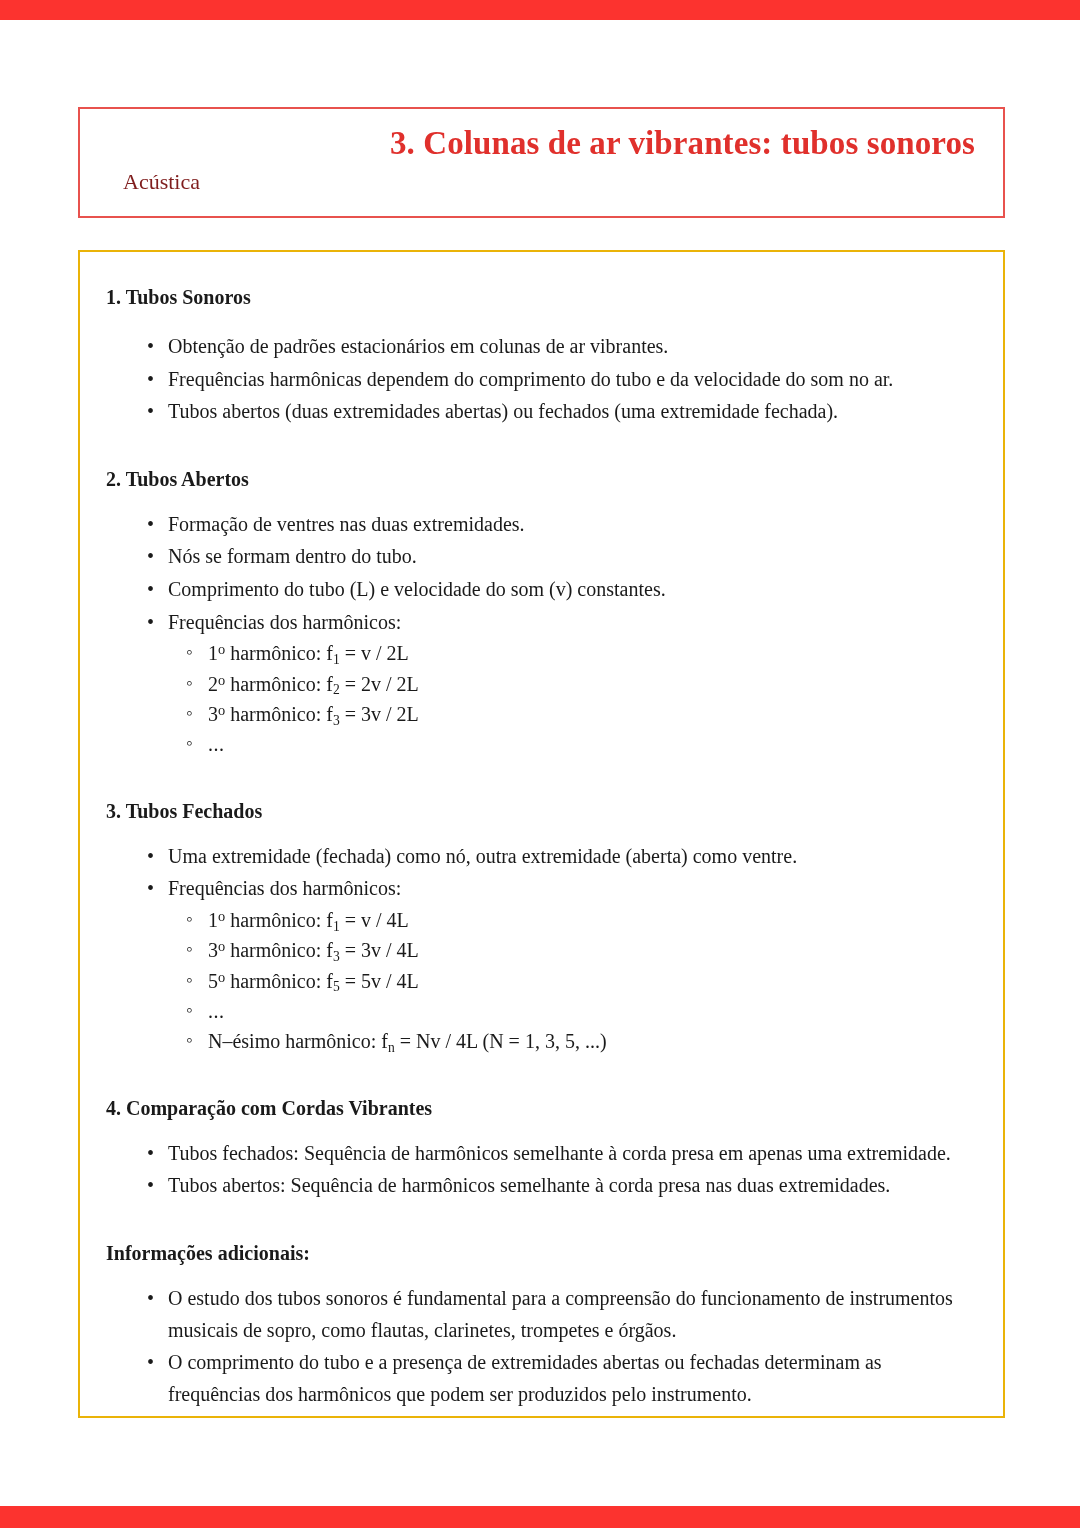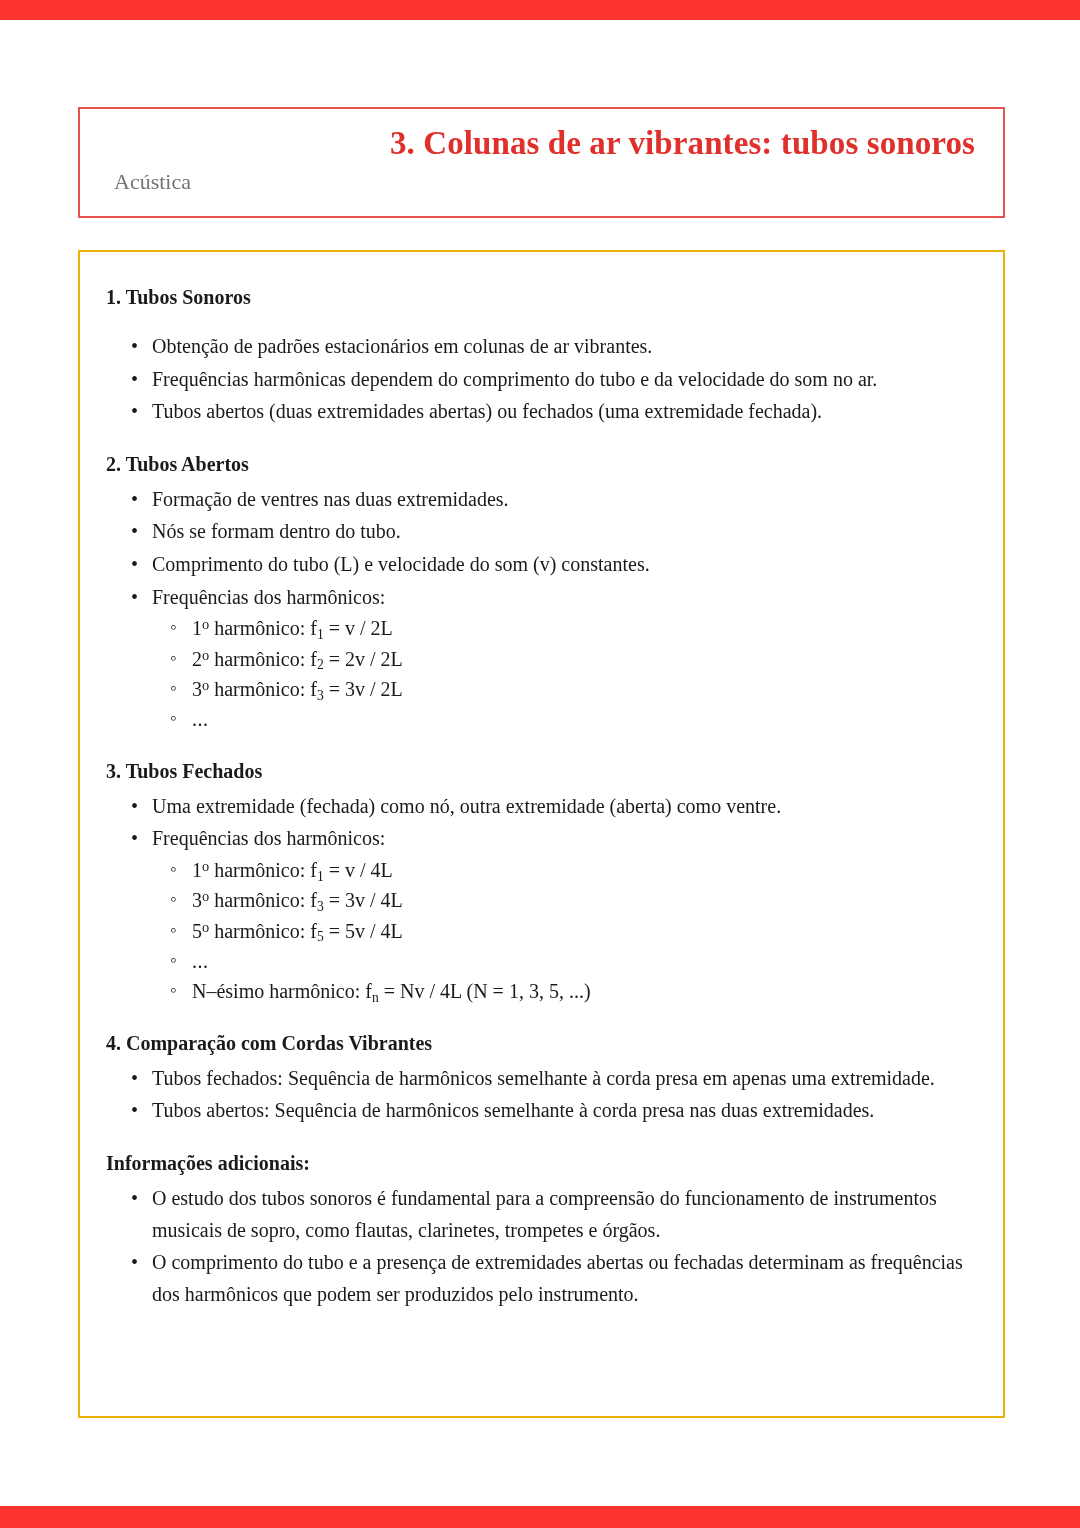--- a/index.html
+++ b/index.html
@@ -41,22 +41,22 @@
     font-weight: bold;
     color: #e0302c;
     letter-spacing: 0.1px;
     line-height: 1.22;
     margin: 0;
     white-space: nowrap;
     text-align: right;
   }
   .doc-subtitle {
     font-size: 22px;
-    color: #737373;
-    margin: 6px 0 0 6px;
+    color: #7f1d1d;
+    margin: 6px 0 0 15px;
     line-height: 1.2;
   }
 
   .content-box {
     position: absolute;
     left: 78px;
     top: 250px;
     width: 927px;
     height: 1168px;
     box-sizing: border-box;
@@ -70,21 +70,21 @@
   .sec-head {
     font-size: 20px;
     font-weight: bold;
     margin: 0 0 6px 0;
     line-height: 1.35;
   }
   .sec-head.gap-after-big { margin-bottom: 20px; }
 
   ul.lvl1 {
     list-style: none;
-    margin: 0;
+    margin: 16px;
     padding: 0;
   }
   ul.lvl1 > li {
     position: relative;
     font-size: 20px;
     line-height: 1.58;
     padding-left: 46px;
     margin: 0 0 1px 0;
   }
   ul.lvl1 > li::before {

